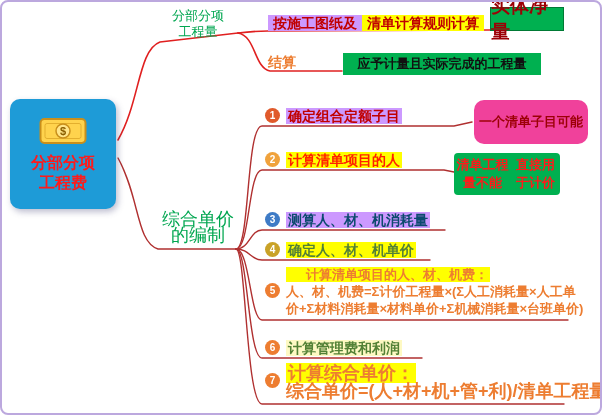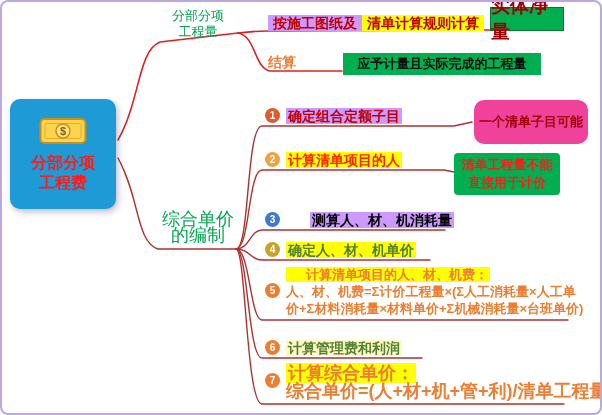--- a/index.html
+++ b/index.html
@@ -40,21 +40,21 @@
   .item span{padding:0 2px;}
   .t1{left:284px;top:106px}.t2{left:284px;top:150px}.t3{left:284px;top:210px}.t4{left:284px;top:240px}
   .t5{left:284px;top:264px;font-size:13px;line-height:17px;}
   .t6{left:284px;top:338px}
   .t7{left:284px;top:362px;font-size:18px;line-height:18px;}
 
   .note-pink{left:472px;top:98px;width:114px;height:44px;background:#F0419B;border-radius:10px;
     color:#9C0006;font-weight:bold;font-size:13px;line-height:18px;display:flex;flex-direction:column;
     align-items:center;justify-content:center;text-align:center;}
   .note-green{left:452px;top:151px;width:106px;height:42px;background:#00B050;border-radius:4px;
-    color:#FF1A1A;font-weight:bold;font-size:13px;line-height:18px;display:flex;flex-direction:column;
+    color:#FF1A1A;font-weight:bold;font-size:13px;line-height:18px;display:flex;flex-direction:row;
     align-items:center;justify-content:center;text-align:center;}
 </style>
 </head>
 <body>
 
 <div class="stage">
 
   <svg class="links" width="602" height="415" viewBox="0 0 602 415">
     <path class="lt" d="M116,138 C138,100 136,48 158,40 L236,31"></path>
     <path class="lt" d="M236,31 C252,29 254,29 266,29 L488,28"></path>
@@ -110,21 +110,21 @@
   <div class="abs marker mk6" style="background-color: rgb(237, 125, 49);">6</div>
   <div class="abs marker mk7" style="background-color: rgb(237, 125, 49);">7</div>
 
   <div class="abs item t1">
     <span style="color: rgb(192, 0, 0); background-color: rgb(204, 153, 255);">确定组合定额子目</span>
   </div>
   <div class="abs item t2">
     <span style="color: rgb(255, 34, 0); background-color: rgb(255, 255, 0);">计算清单项目的人</span>
   </div>
   <div class="abs item t3">
-    <span style="color: #000000; background-color: rgb(204, 153, 255); margin-left: 24px;">测算人、材、机消耗量</span>
+    <span style="color: #0c4a6e; background-color: rgb(204, 153, 255);">测算人、材、机消耗量</span>
   </div>
   <div class="abs item t4">
     <span style="color: rgb(83, 129, 53); background-color: rgb(255, 255, 0);">确定人、材、机单价</span>
   </div>
   <div class="abs item t5">
     <div><span style="color: rgb(237, 125, 49); background-color: rgb(255, 255, 0); padding-left: 20px;">计算清单项目的人、材、机费：</span></div>
     <div style="color: rgb(237, 125, 49);">人、材、机费=Σ计价工程量×(Σ人工消耗量×人工单</div>
     <div style="color: rgb(237, 125, 49);">价+Σ材料消耗量×材料单价+Σ机械消耗量×台班单价)</div>
   </div>
   <div class="abs item t6">

